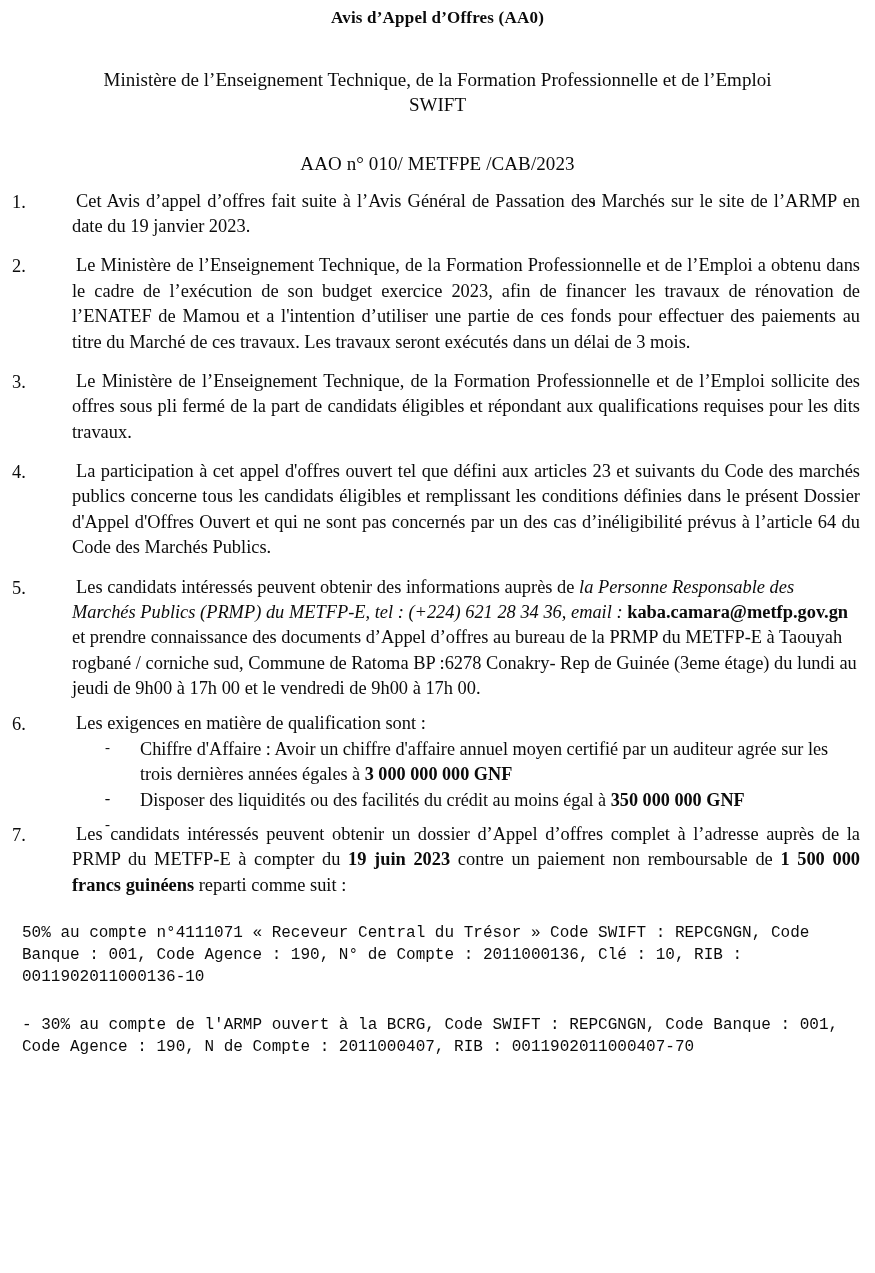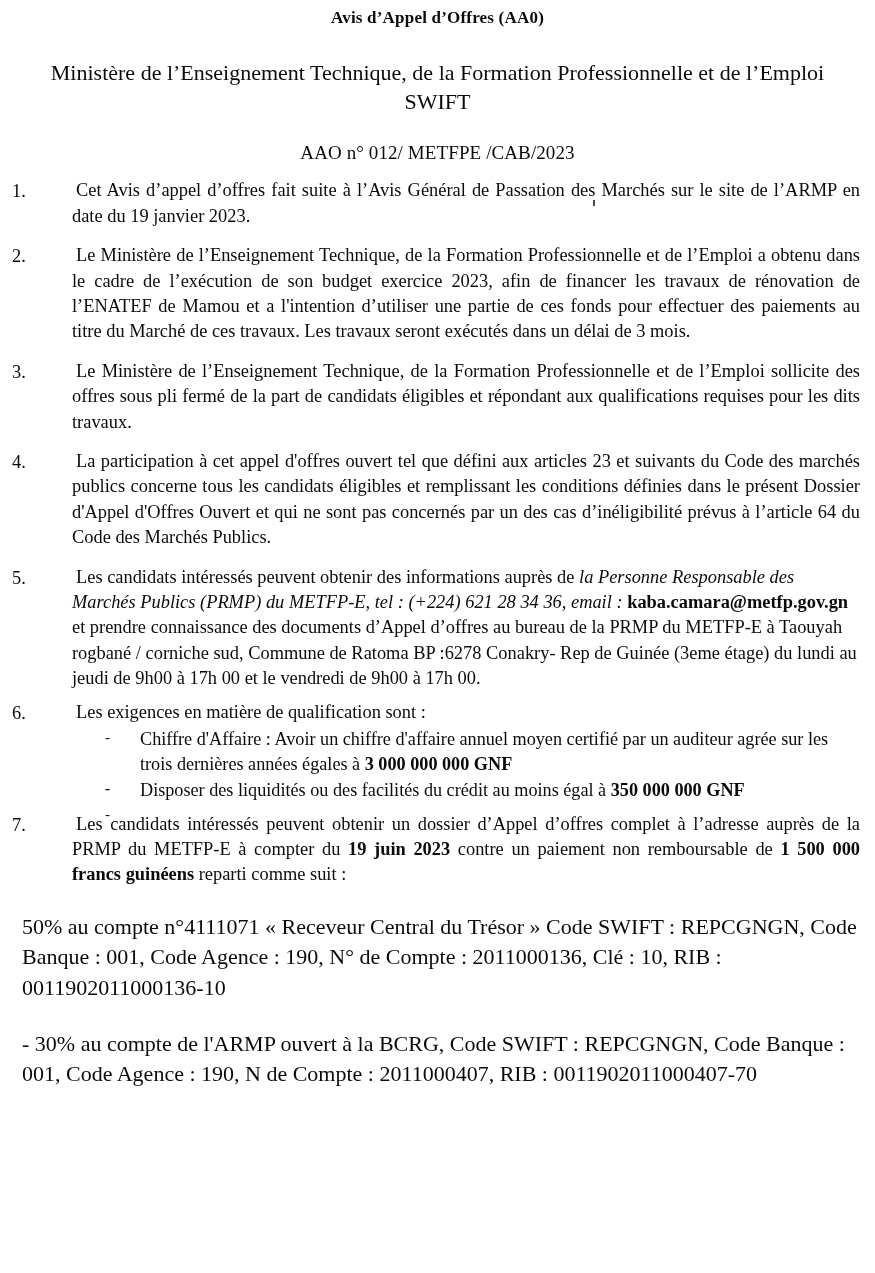--- a/index.html
+++ b/index.html
@@ -30,23 +30,23 @@
     font-size: 17px;
     font-weight: bold;
     letter-spacing: 0.2px;
     margin: 0;
     padding-top: 8px;
     line-height: 1.2;
   }
 
   .ministry {
     text-align: center;
-    font-size: 22px;
+    font-size: 19px;
     line-height: 1.32;
-    margin: 0;
+    margin: 9px;
     padding-top: 30px;
   }
 
   .aao-number {
     text-align: center;
     font-size: 19px;
     margin: 0;
     padding-top: 26px;
     letter-spacing: 0.1px;
   }
@@ -104,26 +104,27 @@
   }
   .bullet .dash {
     position: absolute;
     left: 33px;
     top: 0;
     font-size: 15px;
   }
 
   
   .acct {
-    font-size: 22px;
+    font-size: 16px;
     line-height: 1.38;
     text-align: left;
     padding-left: 22px;
     padding-right: 14px;
     margin-top: 24px;
+    font-family: Liberation Mono, monospace;
   }
   .acct.second {
     margin-top: 26px;
   }
 
   
   .speck {
     position: absolute;
     left: 593px;
     top: 200px;
@@ -138,21 +139,21 @@
 
 <div class="page">
 
   <h1 class="doc-title">Avis d’Appel d’Offres (AA0)</h1>
 
   <p class="ministry">
     <span>Ministère de l’Enseignement Technique, de la Formation Professionnelle et de l’Emploi</span><br>
     <span>SWIFT</span>
   </p>
 
-  <p class="aao-number">AAO n° 012/ METFPE /CAB/2023</p>
+  <p class="aao-number">AAO n° 010/ METFPE /CAB/2023</p>
 
   <div class="speck"></div>
 
   <ol class="clauses">
 
     <li class="clause">
       <span class="num">1.</span>
       <span class="body">Cet Avis d’appel d’offres fait suite à l’Avis Général de Passation des Marchés sur le site de l’ARMP en date du 19 janvier 2023.</span>
     </li>
 

